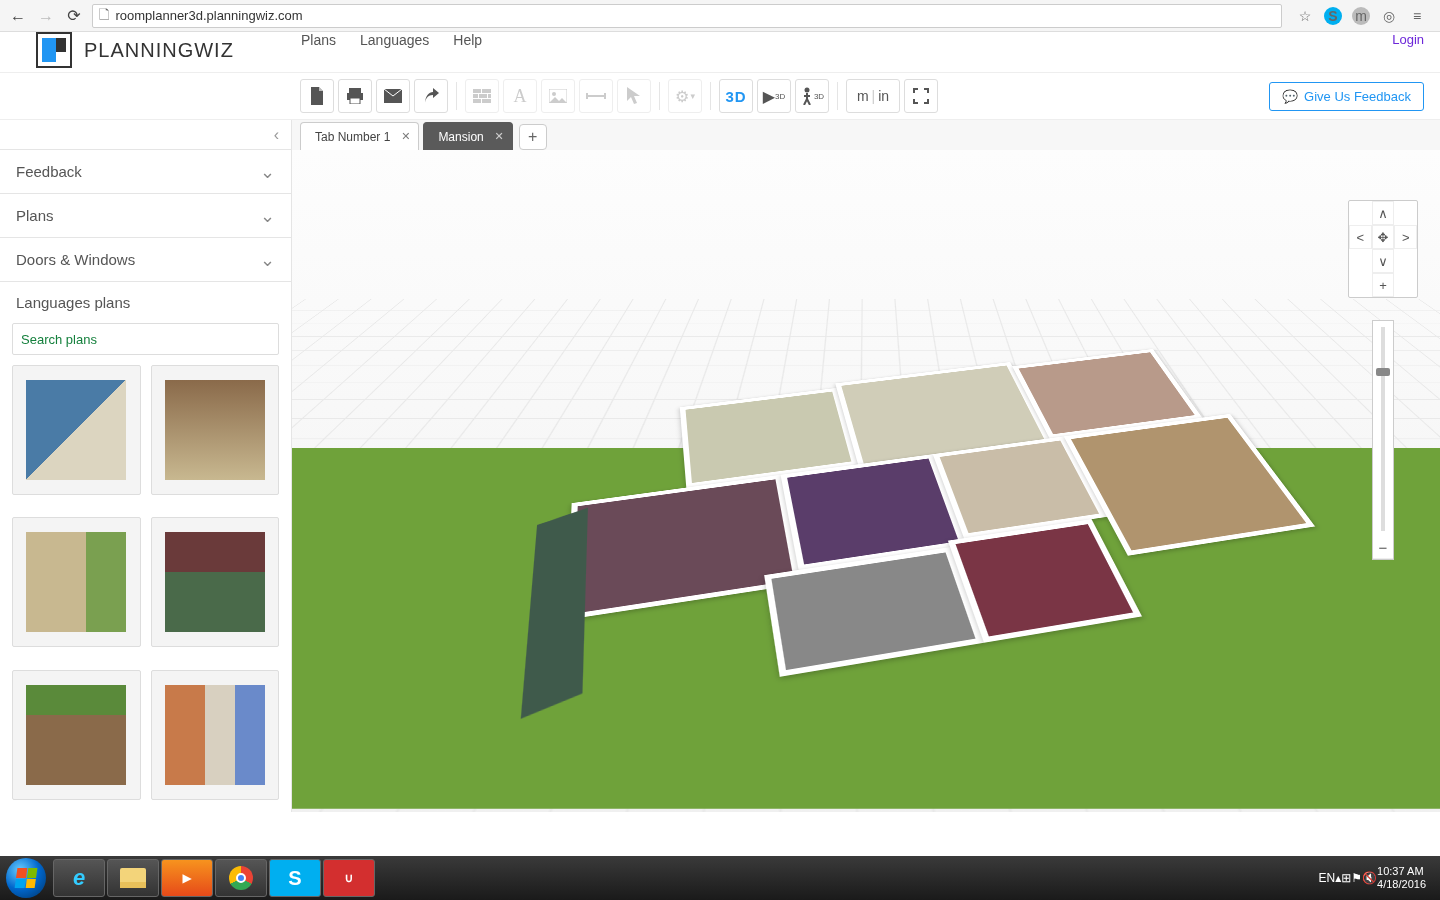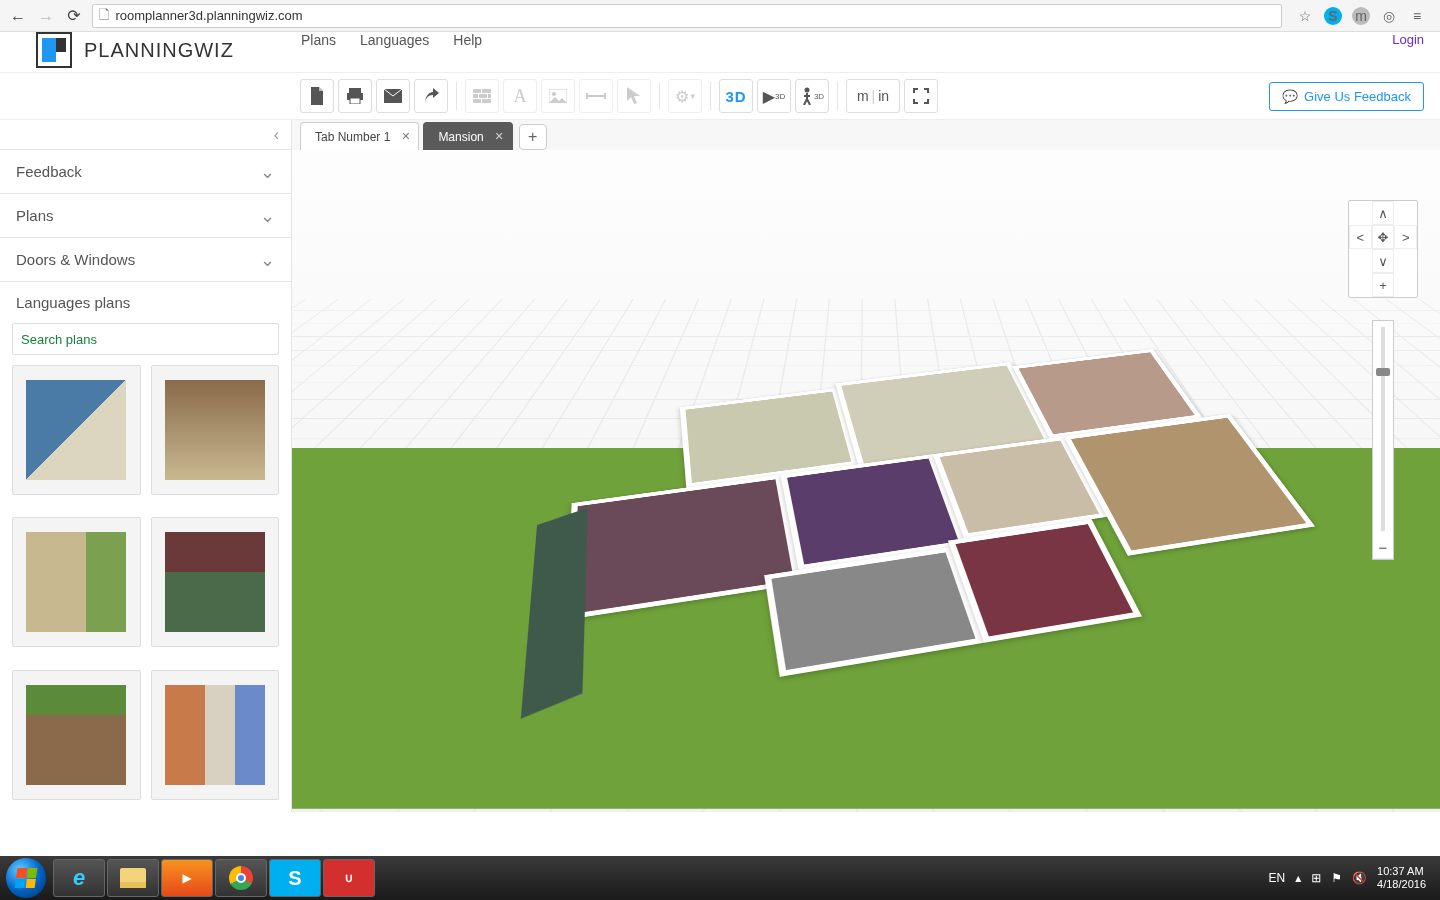--- a/index.html
+++ b/index.html
@@ -73,21 +73,21 @@
 .zoom-slider{position:absolute;right:46px;top:170px;width:22px;height:240px;border:1px solid #ccc;background:#fff;display:flex;flex-direction:column;align-items:center}
 .zoom-slider .zbtn{width:100%;height:22px;display:flex;align-items:center;justify-content:center;font-size:15px;color:#555;border-bottom:1px solid #eee;cursor:pointer}
 .zoom-slider .track{flex:1;width:4px;background:#ddd;margin:6px 0;position:relative}
 .zoom-slider .handle{position:absolute;top:20%;left:-5px;width:14px;height:8px;background:#888;border-radius:2px}
 
 .taskbar{position:fixed;bottom:0;left:0;right:0;height:44px;background:linear-gradient(#3a3a3a,#1a1a1a);display:flex;align-items:center;padding:0 6px;color:#fff;font-size:12px}
 .start-orb{width:40px;height:40px;border-radius:50%;background:radial-gradient(circle at 35% 30%,#6cf,#06c 50%,#036);margin-right:6px;display:flex;align-items:center;justify-content:center}
 .win-flag{width:20px;height:20px;display:grid;grid-template-columns:1fr 1fr;grid-template-rows:1fr 1fr;gap:1px;transform:skewX(-8deg)}
 .win-flag span:nth-child(1){background:#f25022}.win-flag span:nth-child(2){background:#7fba00}.win-flag span:nth-child(3){background:#00a4ef}.win-flag span:nth-child(4){background:#ffb900}
 .task-item{width:52px;height:38px;margin:0 1px;background:linear-gradient(#555,#333);border:1px solid #666;border-radius:3px;display:flex;align-items:center;justify-content:center}
-.tray{margin-left:auto;display:flex;align-items:center;gap:10px;padding-right:8px}
+.tray{margin-left:auto;display:flex;align-items:center;padding-right:8px}
 .tray .clock{text-align:left;line-height:1.2;font-size:11px}
 </style>
 </head>
 <body>
 
 <div class="browser-bar">
   <span class="nav-btn">←</span>
   <span class="nav-btn disabled">→</span>
   <span class="nav-btn">⟳</span>
   <div class="url-box">

